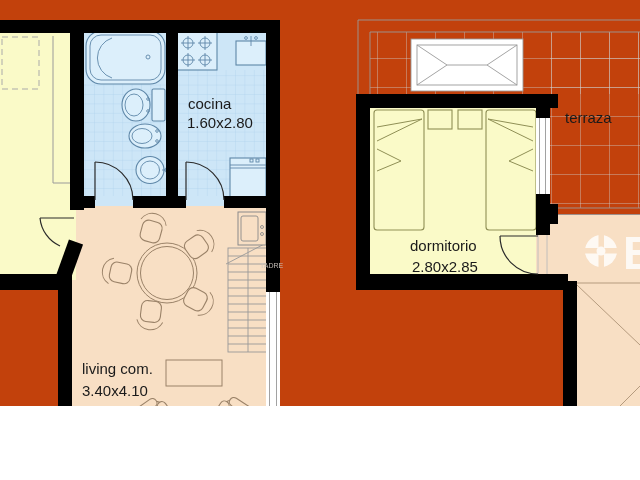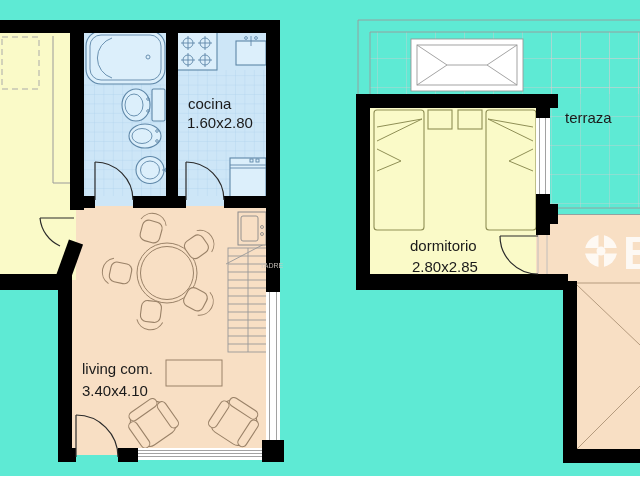--- a/index.html
+++ b/index.html
@@ -1,16 +1,16 @@
 <!DOCTYPE html>
 <html><head>
 <meta charset="utf-8">
 <style>
   html,body{margin:0;padding:0;background:#fff;}
-  .stage{position:relative;width:640px;height:476px;background:#5eead4;overflow:hidden;
+  .stage{position:relative;width:640px;height:406px;background:#c2410c;overflow:hidden;
          font-family:"Liberation Sans",sans-serif;}
   svg{display:block}
   .wall{fill:#000000;stroke:none}
   .yellow{fill:#FAFAC8}
   .blue{fill:#CDE6F7}
   .peach{fill:#F8DFC4}
   .fixture{fill:#DCEFFB;stroke:#5E87A8;stroke-width:1.1}
   .fixline{fill:none;stroke:#5E87A8;stroke-width:0.9}
   .furn{fill:#F8DFC4;stroke:#9A8268;stroke-width:1.1}
   .furnl{fill:none;stroke:#9A8268;stroke-width:1}

